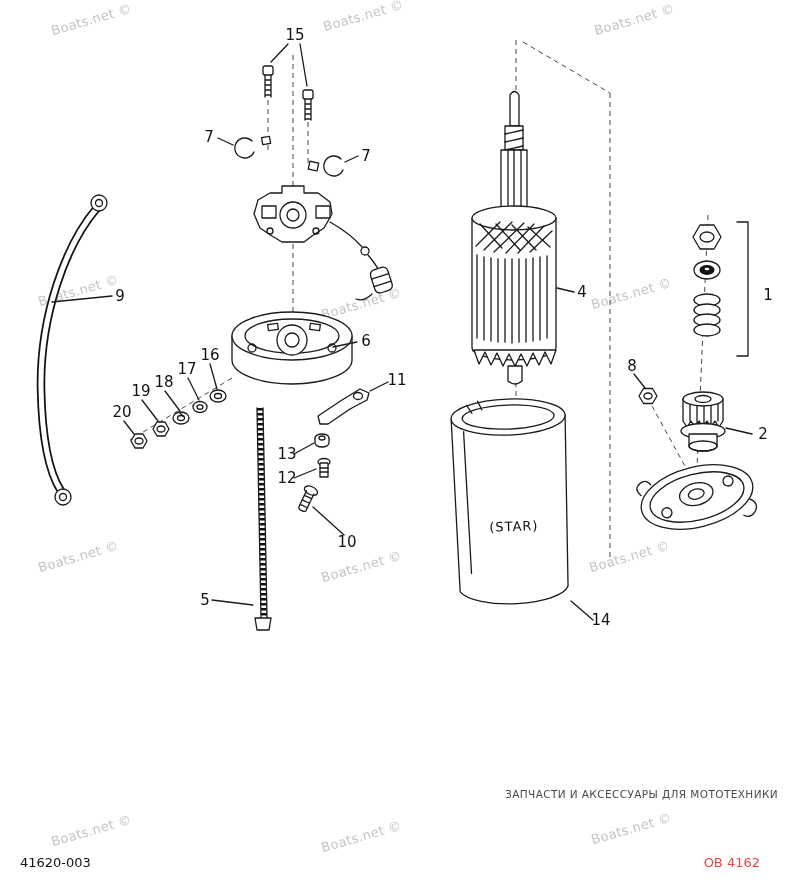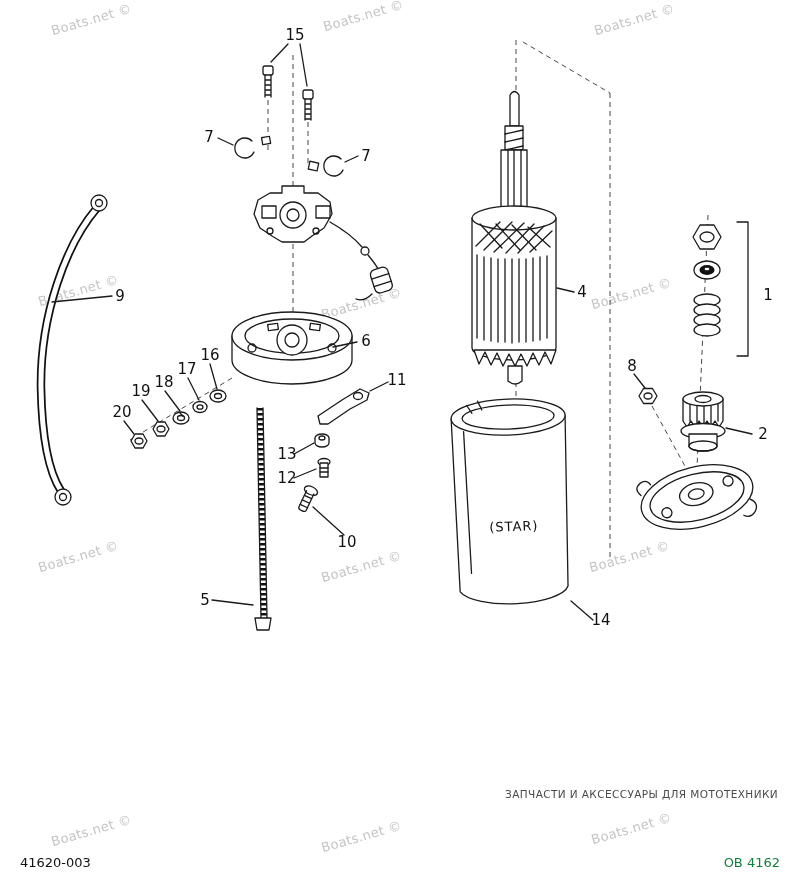--- a/index.html
+++ b/index.html
@@ -12,21 +12,21 @@
     position:absolute;font-size:13px;color:#c5c5c5;
     transform:rotate(-16deg);letter-spacing:.3px;white-space:nowrap;
   }
   #diagram-svg{position:absolute;left:0;top:0;}
   .ln{stroke:#1a1a1a;stroke-width:1.3;fill:none;stroke-linecap:round;stroke-linejoin:round;}
   .fw{stroke:#1a1a1a;stroke-width:1.3;fill:#ffffff;stroke-linejoin:round;}
   .dash{stroke:#474747;stroke-width:1;fill:none;stroke-dasharray:5 4;}
   .lbl{font:15px "DejaVu Sans",sans-serif;fill:#111111;}
   .star{font:13px "DejaVu Sans",sans-serif;fill:#111111;letter-spacing:1px;}
   .footer-left{position:absolute;left:20px;top:855px;font-size:13px;color:#111;}
-  .footer-right{position:absolute;right:20px;top:855px;font-size:13px;color:#15803d;}
+  .footer-right{position:absolute;right:40px;top:855px;font-size:13px;color:#ef4444;}
   .vendor{position:absolute;right:22px;top:788px;text-align:right;}
   .tagline{font-size:10.5px;color:#4a4a4a;letter-spacing:.4px;margin-bottom:18px;text-align:right;}
   .logo{position:relative;z-index:0;font-weight:bold;font-size:40px;line-height:1;letter-spacing:-1px;white-space:nowrap;}
   .logo .red{color:#d21f26;}
   .logo .blue{color:#6a87a0;}
   .swoosh{position:absolute;z-index:-1;left:42px;top:8px;width:205px;height:26px;border-radius:50%;background:#c9ced4;opacity:.5;}
 </style>
 </head>
 <body>
 

